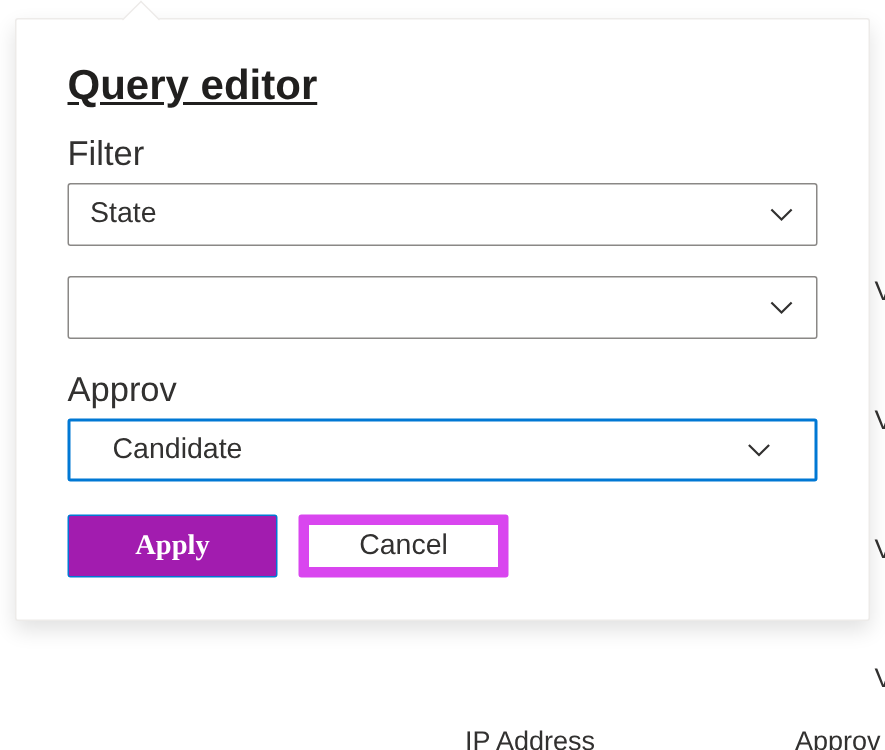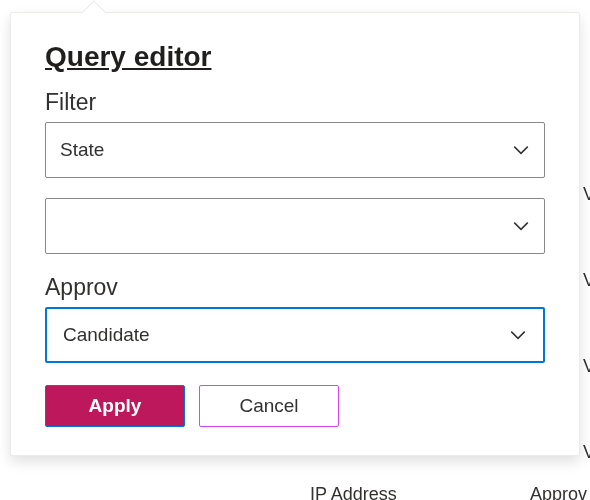--- a/index.html
+++ b/index.html
@@ -37,34 +37,34 @@
   }
   .field-block { margin-bottom: 20px; }
   .field-label {
     font-size: 23px;
     color: #323130;
     margin-bottom: 6px;
   }
   .select-box {
     position: relative;
     width: 100%;
-    height: 56px;
+    height: 42px;
     border: 1px solid #8a8886;
     border-radius: 2px;
     display: flex;
     align-items: center;
     padding: 0 14px;
     font-size: 19px;
     color: #323130;
     background: #fff;
     cursor: pointer;
   }
   .select-box.active {
     border: 2px solid #0078d4;
-    padding: 0 16px;
+    padding: 0 28px;
   }
   .select-box .chevron {
     margin-left: auto;
     display: flex;
     align-items: center;
   }
   .chevron svg { width: 18px; height: 18px; }
   .button-row {
     display: flex;
     gap: 14px;
@@ -75,29 +75,30 @@
     min-width: 140px;
     padding: 0 22px;
     font-size: 19px;
     border-radius: 2px;
     cursor: pointer;
     display: inline-flex;
     align-items: center;
     justify-content: center;
   }
   .btn-primary {
-    background: #be185d;
+    background: #a21caf;
     color: #ffffff;
     border: 1px solid #0078d4;
     font-weight: 600;
+    font-family: Liberation Serif, serif;
   }
   .btn-secondary {
     background: #ffffff;
     color: #323130;
-    border: 1px solid #d946ef;
+    border: 7px solid #d946ef;
   }
   
   .callout-beak {
     position: absolute;
     top: -9px; left: 74px;
     width: 18px; height: 18px;
     background: #ffffff;
     border-left: 1px solid #edebe9;
     border-top: 1px solid #edebe9;
     transform: rotate(45deg);

